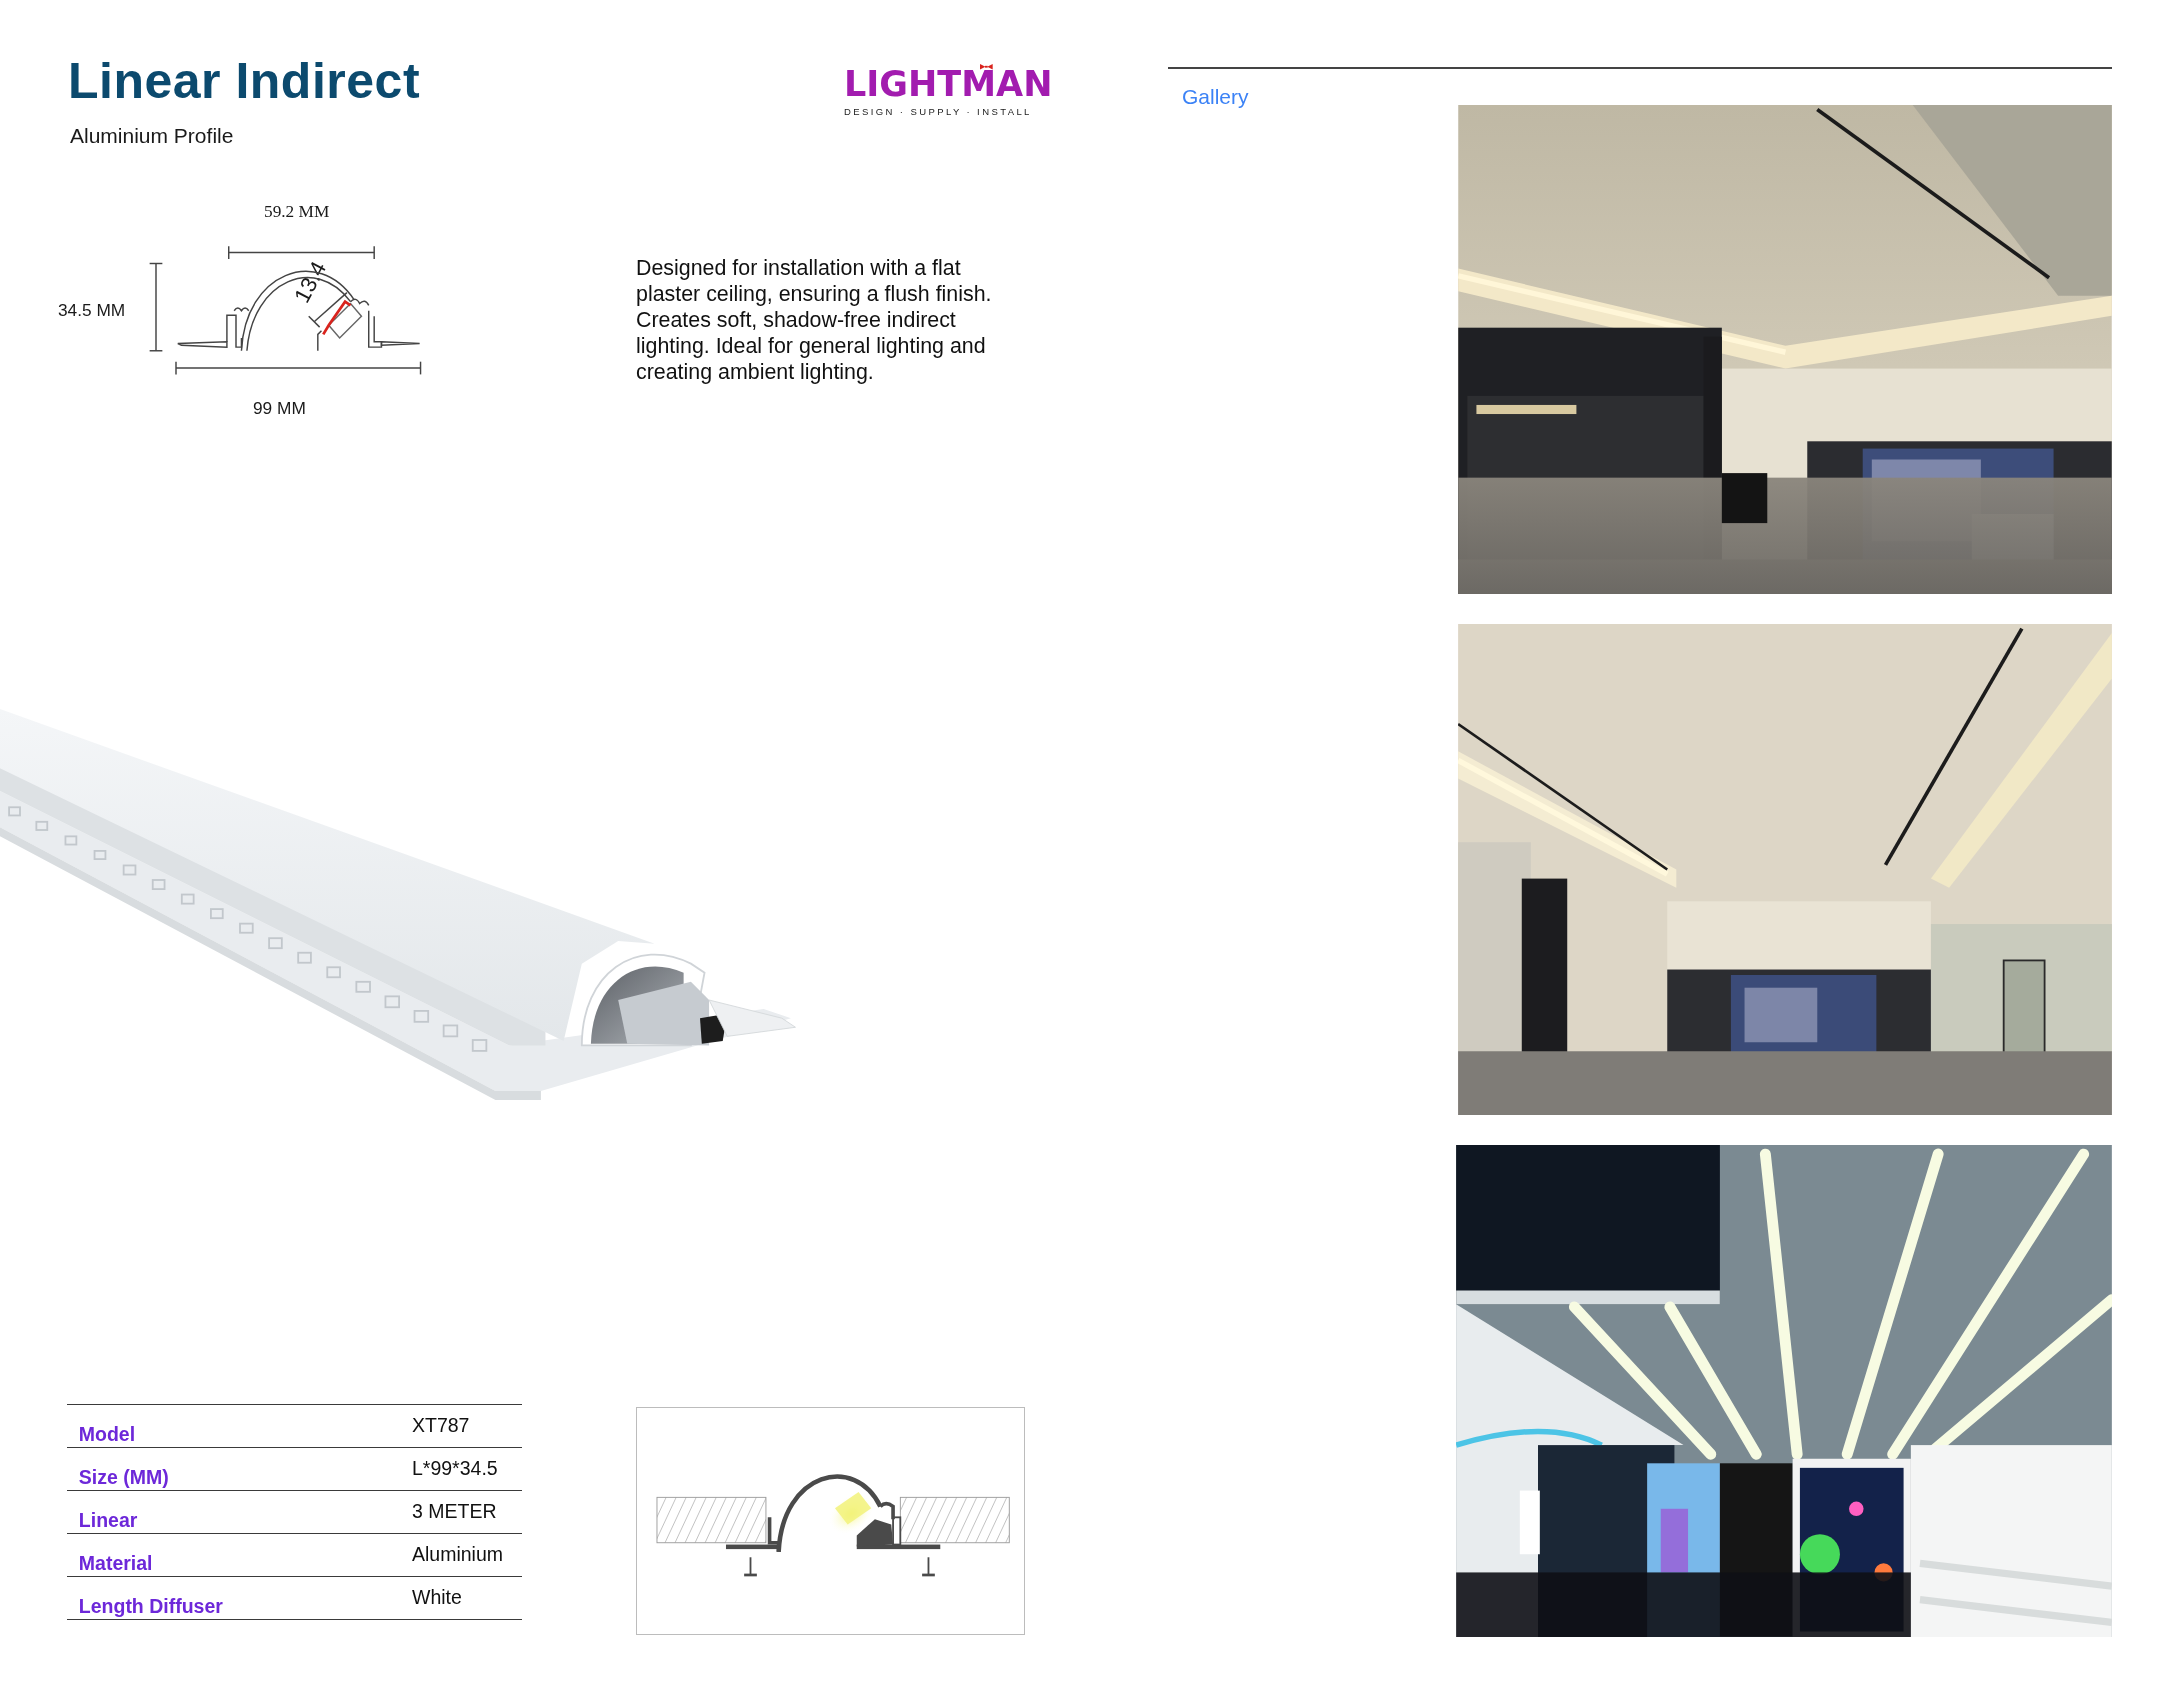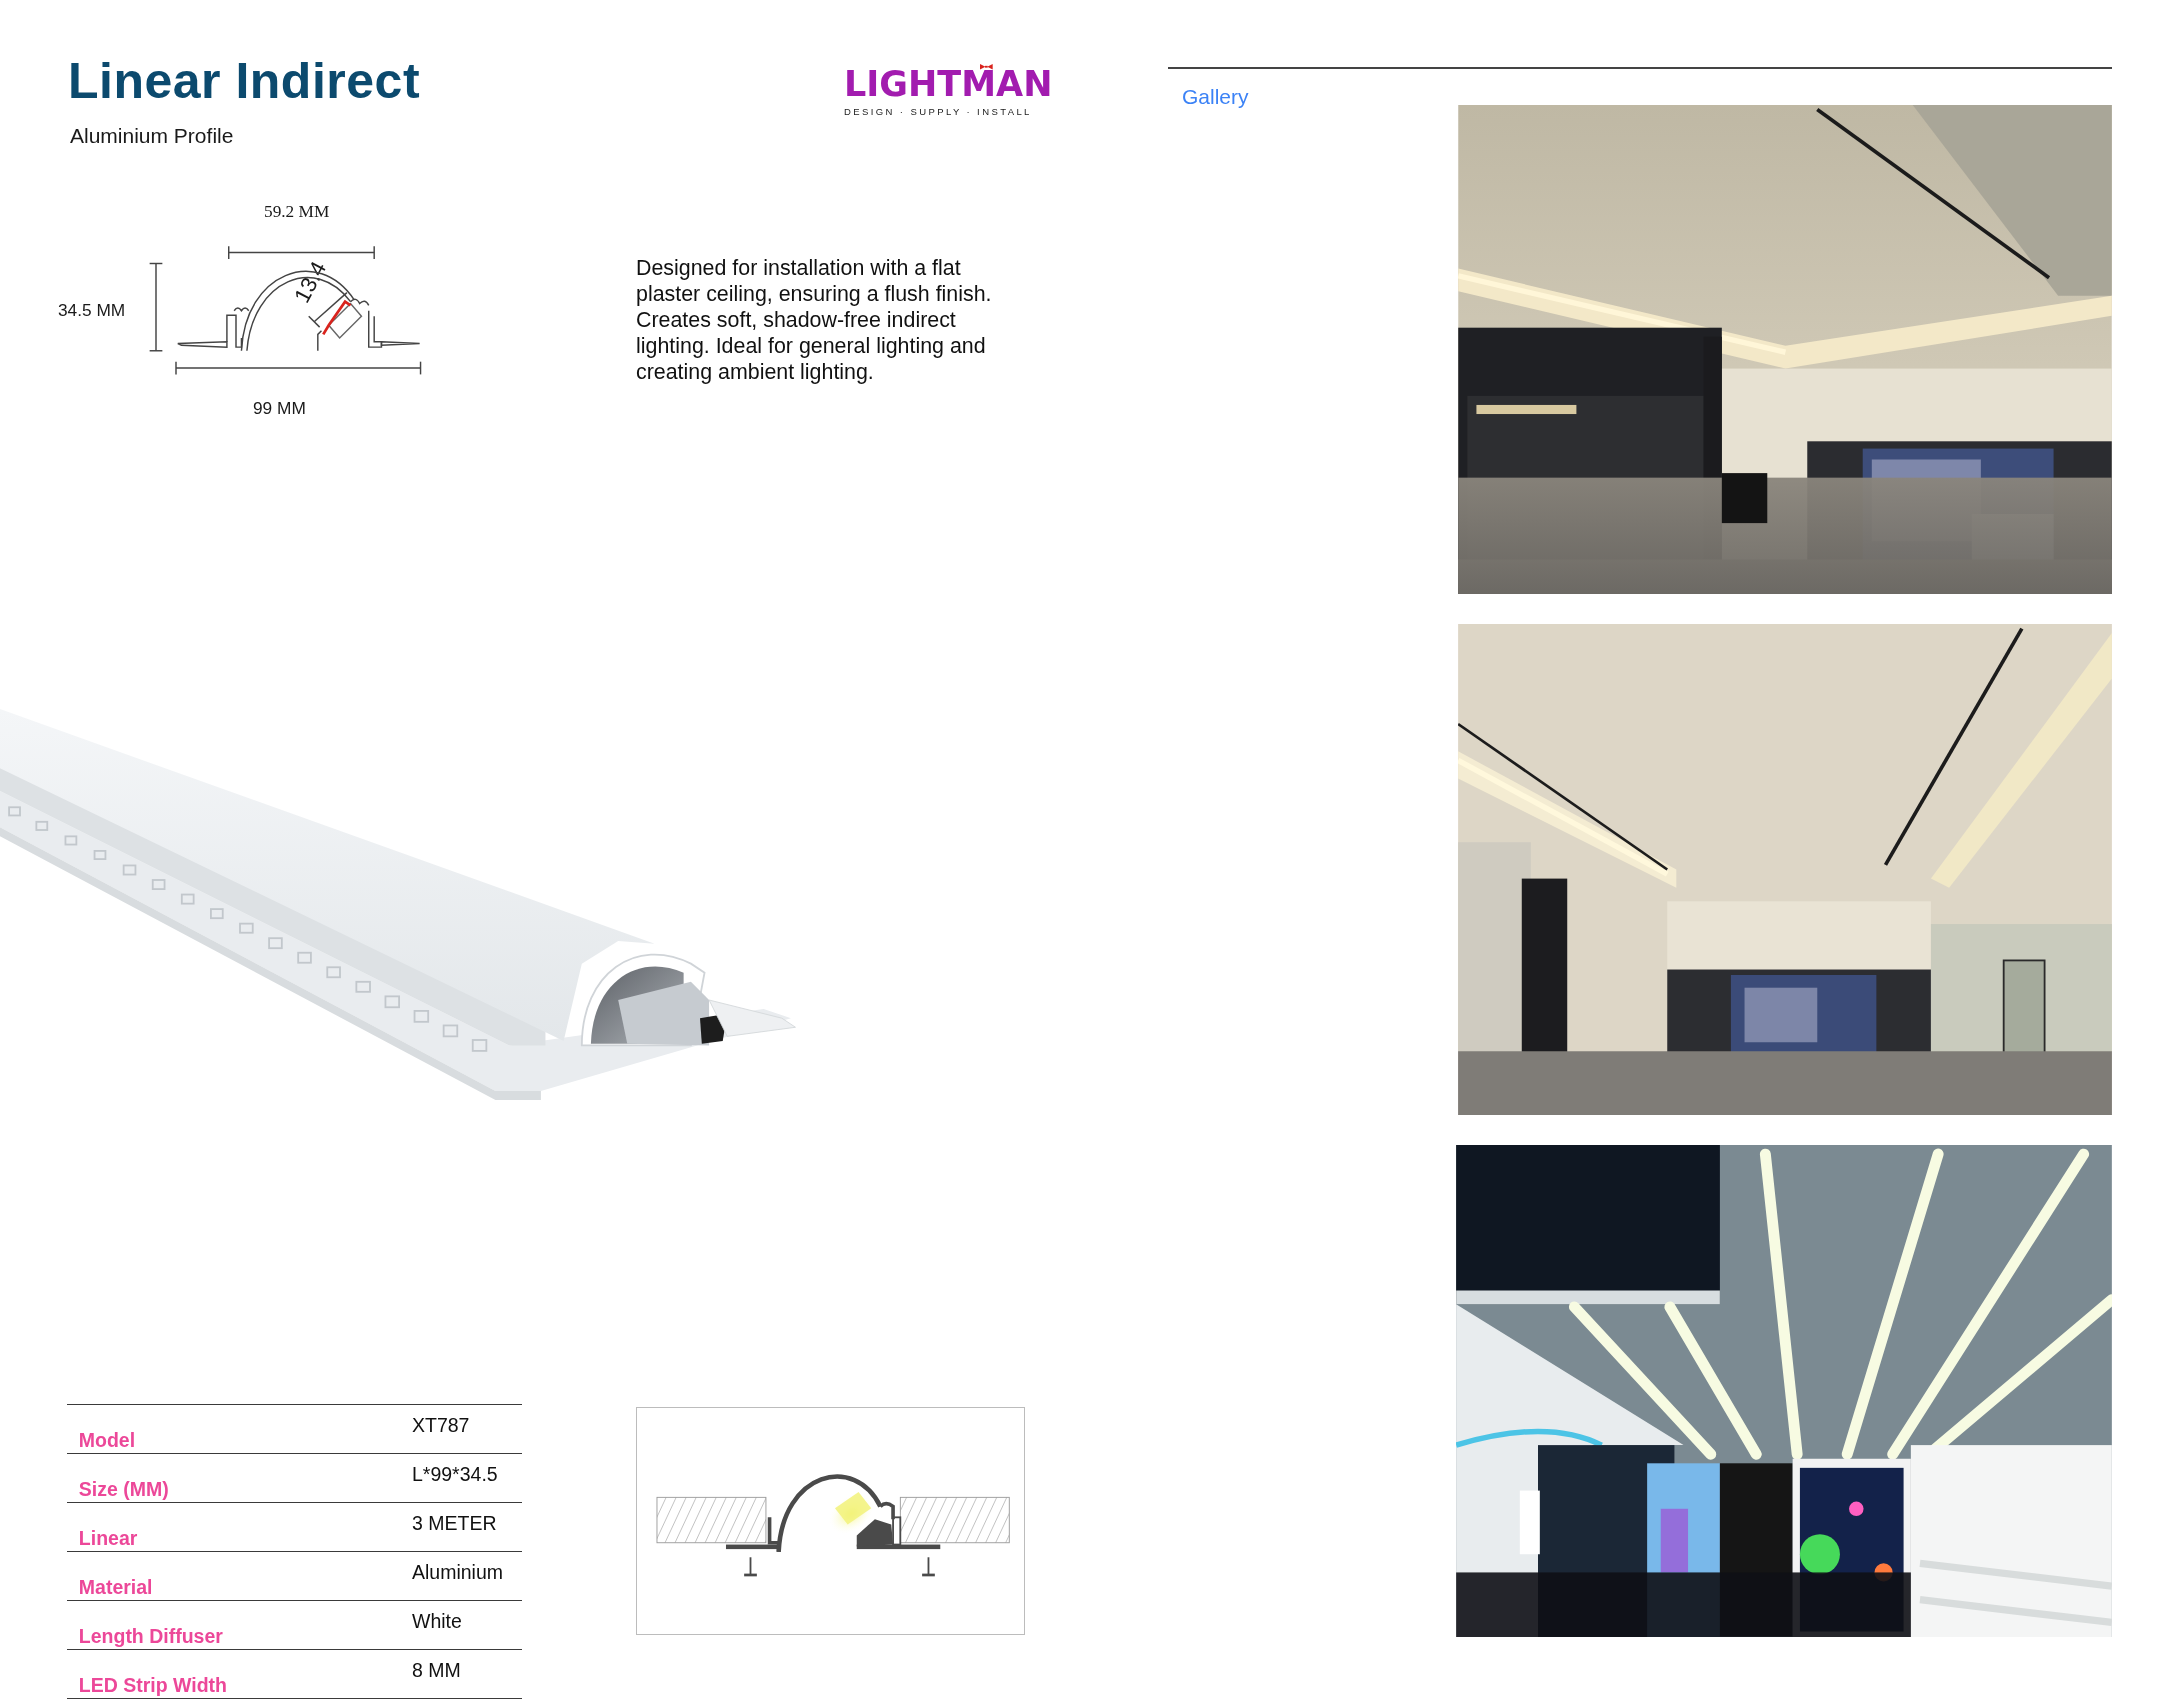--- a/index.html
+++ b/index.html
@@ -22,21 +22,21 @@
     
     .dim-label { font-size: 17.3px; color: #1a1a1a; white-space: nowrap; }
 
     
     .desc { left: 636px; top: 255px; width: 391px; font-size: 21.4px; line-height: 26px; color: #111; }
 
     
     .spec-table { left: 67px; top: 1404px; width: 455px; border-collapse: collapse; }
     .spec-row { height: 42px; border-top: 1.8px solid #3a3a3a; }
     .spec-row:last-child { border-bottom: 1.8px solid #3a3a3a; }
-    .spec-key { font-weight: bold; font-size: 19.5px; padding-left: 11.8px; vertical-align: top; padding-top: 24px; color: #ec4899; }
+    .spec-key { font-weight: bold; font-size: 19.5px; padding-left: 11.8px; vertical-align: top; padding-top: 18px; color: #6d28d9; }
     .spec-val { font-size: 19.5px; vertical-align: top; padding-top: 9px; width: 109px; color: #111; margin-left: 31px; }
 
     
     .install-box { left: 636px; top: 1407px; width: 389px; height: 228px; border: 1.8px solid #bcbcbc; box-sizing: border-box; background: #fff; }
 
     
     .gallery-rule { left: 1168px; top: 67px; width: 944px; height: 1.8px; background: #444; }
     .gallery-label { left: 1182px; top: 85px; font-size: 21px; color: #3b82f6; }
     .photo { overflow: hidden; }
   </style>
@@ -159,24 +159,20 @@
       <td class="spec-key">Linear</td>
       <td class="spec-val">3 METER</td>
     </tr>
     <tr class="spec-row">
       <td class="spec-key">Material</td>
       <td class="spec-val">Aluminium</td>
     </tr>
     <tr class="spec-row">
       <td class="spec-key">Length Diffuser</td>
       <td class="spec-val">White</td>
-    </tr>
-    <tr class="spec-row">
-      <td class="spec-key">LED Strip Width</td>
-      <td class="spec-val">8 MM</td>
     </tr>
   </tbody>
 </table>
 
 <div class="abs install-box">
   <svg width="385" height="225" viewBox="0 0 424 247">
     <defs>
       <pattern id="hatch" width="10" height="10" patternUnits="userSpaceOnUse" patternTransform="rotate(25)">
         <line x1="0" y1="0" x2="0" y2="10" stroke="#888" stroke-width="1"></line>
       </pattern>

